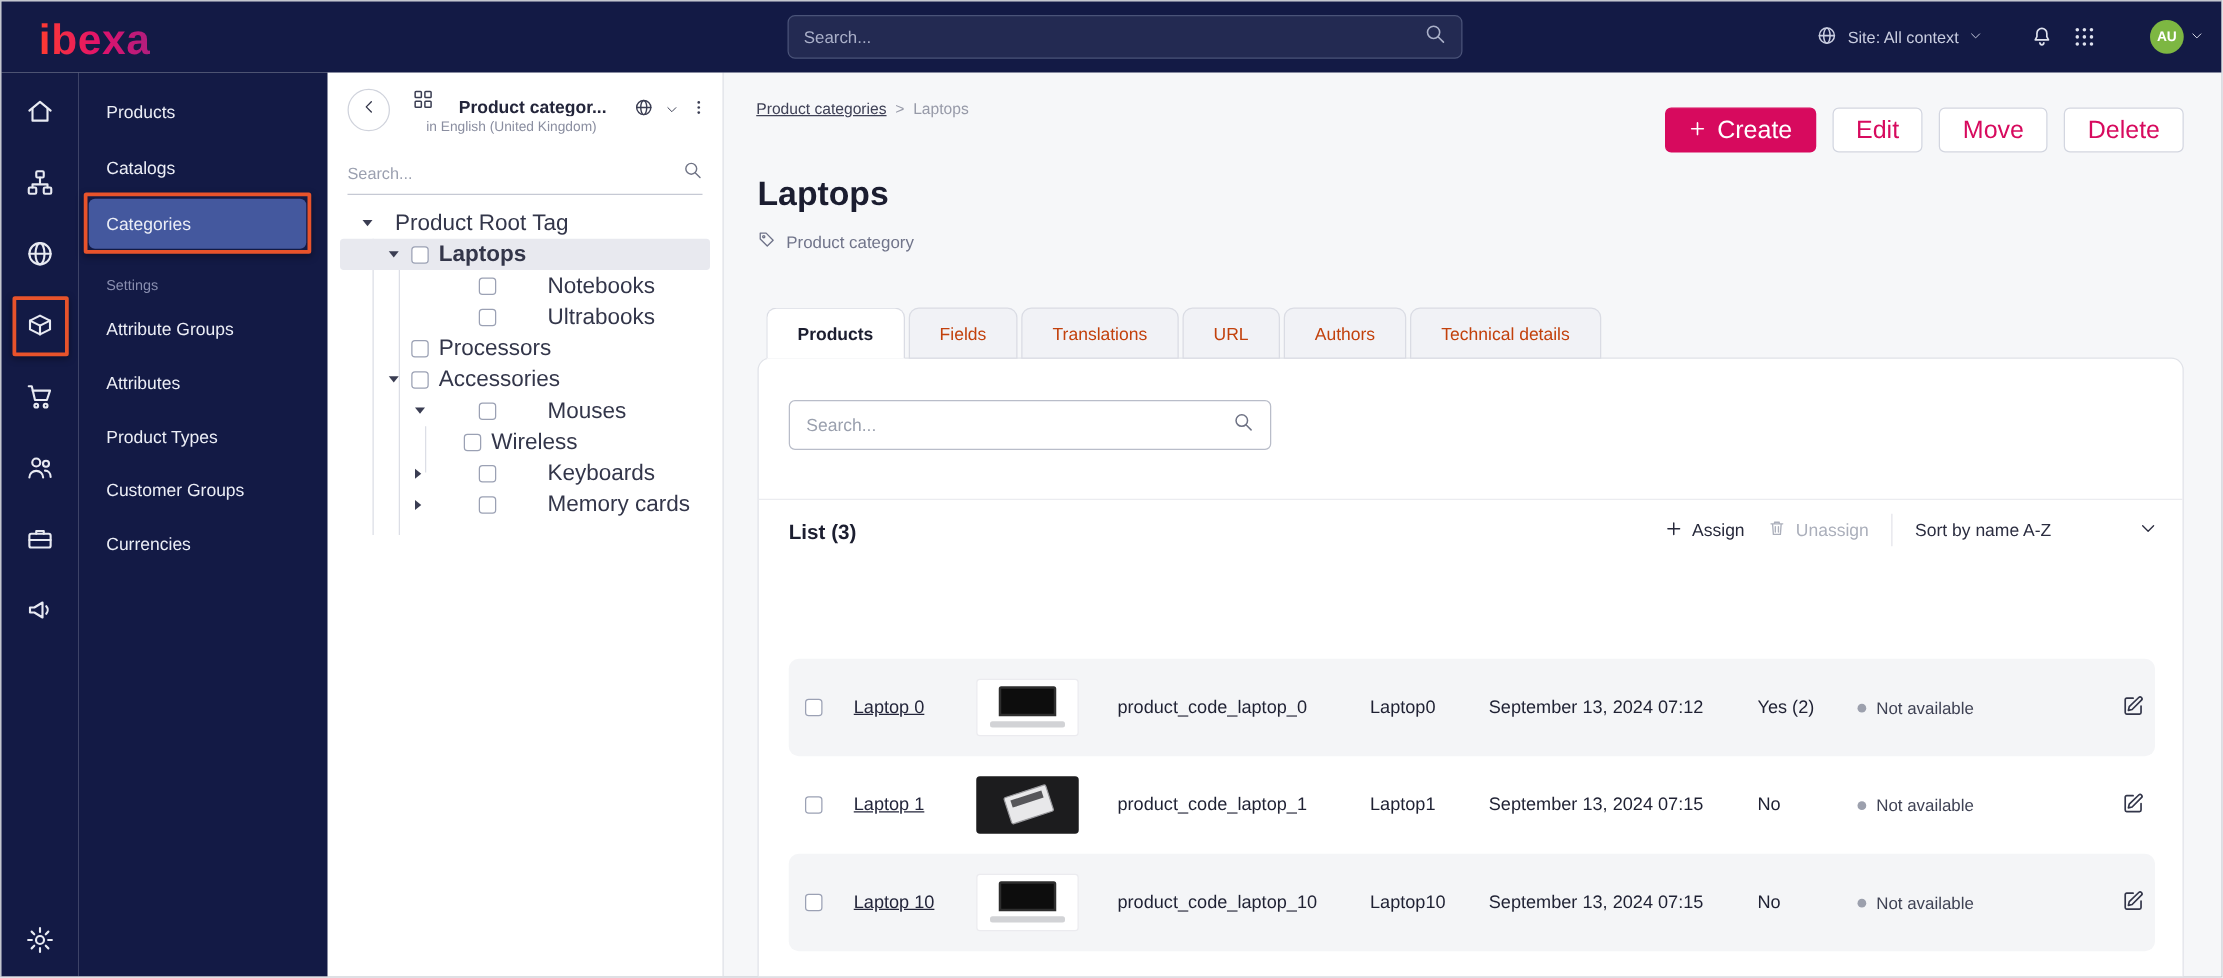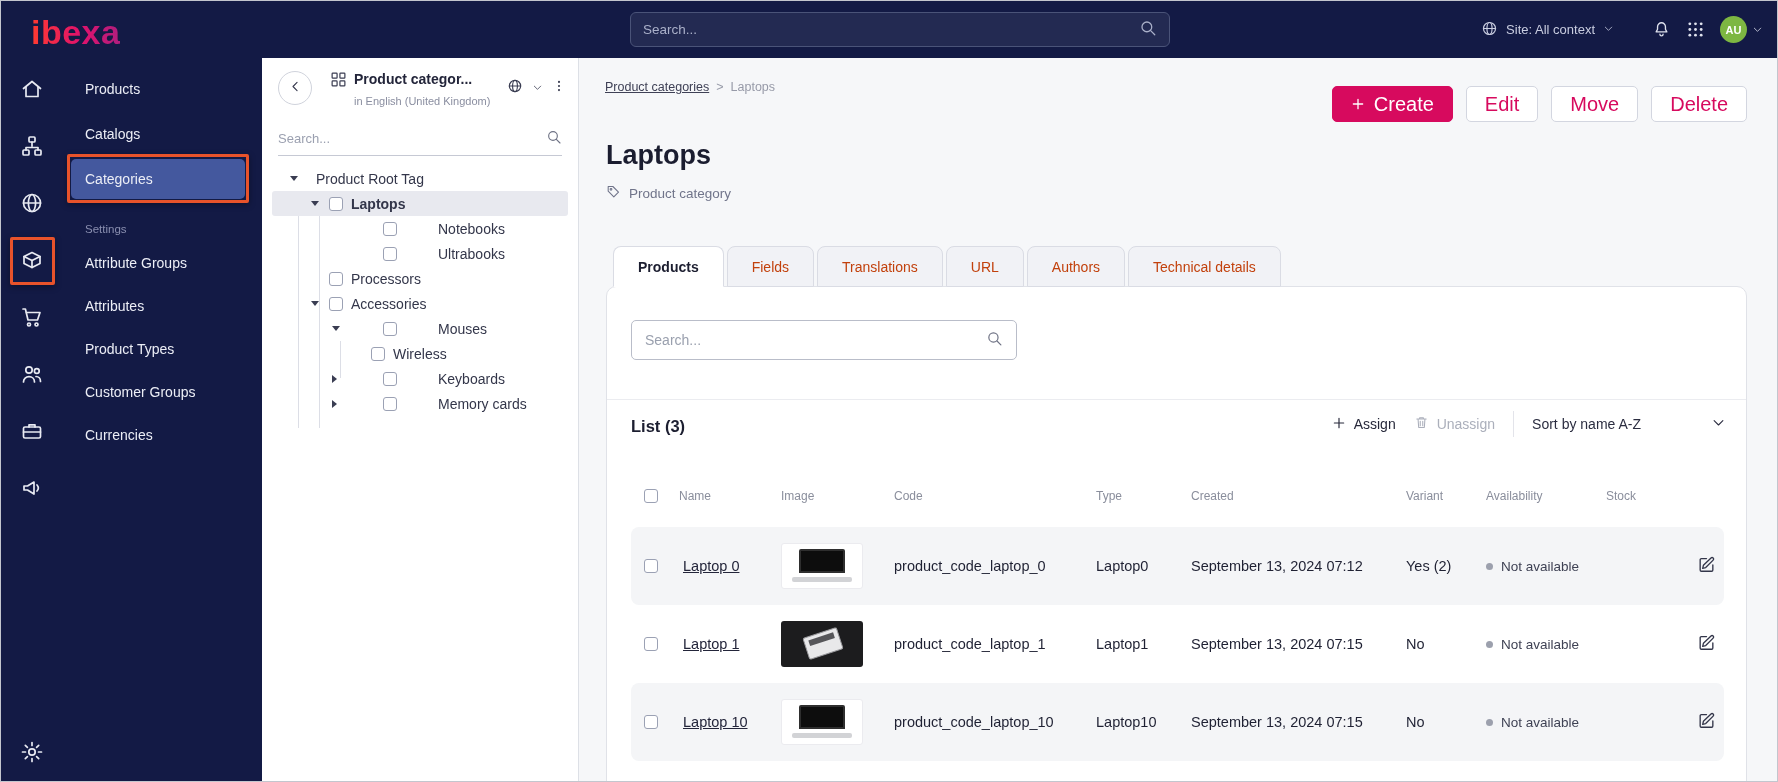--- a/index.html
+++ b/index.html
@@ -12,21 +12,21 @@
          background:linear-gradient(90deg,#ff3b30 0%,#e0126c 55%,#b01e7e 100%);
          -webkit-background-clip:text; background-clip:text; color:transparent; }
   .topbar-search{ position:absolute; left:629px; top:11px; width:540px; height:35px;
          background:rgba(255,255,255,0.07); border:1px solid #4a5378; border-radius:6px;
          display:flex; align-items:center; padding:0 12px; }
   .topbar-search input{ flex:1; background:transparent; border:none; outline:none; color:#dfe2ef; font-size:13.5px; }
   .topbar-search input::placeholder{ color:#aab0c9; }
   .topbar-right{ position:absolute; right:16px; top:0; height:57px; display:flex; align-items:center; gap:16px; }
   .site-context{ display:flex; align-items:center; gap:8px; color:#c9cde0; font-size:13px; margin-right:22px; cursor:pointer;}
   .icon-btn{ display:flex; align-items:center; justify-content:center; color:#dfe2ee; cursor:pointer; }
-  .avatar-wrap{ display:flex; align-items:center; gap:5px; cursor:pointer;}
+  .avatar-wrap{ display:flex; align-items:center; gap:5px; cursor:pointer;margin-left:28px;}
   .avatar{ width:27px; height:27px; border-radius:50%; background:#7db742; color:#fff; font-size:11px; font-weight:bold;
            display:flex; align-items:center; justify-content:center; }
 
   
   .icon-rail{ position:absolute; left:0; top:57px; width:62px; height:725px; background:#131a45; z-index:4;
               display:flex; flex-direction:column; align-items:center; padding-top:20px; gap:31px; }
   .rail-item{ width:26px; height:26px; color:#e8eaf2; display:flex; align-items:center; justify-content:center; cursor:pointer; }
   .rail-bottom{ position:absolute; bottom:16px; left:0; width:62px; display:flex; justify-content:center; }
 
   
@@ -38,30 +38,30 @@
   .side-group .side-item{ margin-bottom:3px; }
 
   
   .tree-panel{ position:absolute; left:261px; top:57px; width:317px; height:725px; background:#fff;
                border-right:1px solid #dde0e6; z-index:3; }
   .tree-header{ position:relative; height:62px; }
   .back-btn{ position:absolute; left:16px; top:13px; width:34px; height:34px; border-radius:50%;
              border:1px solid #d0d3dc; background:#fff; display:flex; align-items:center; justify-content:center;
              color:#33364a; cursor:pointer; }
   .tree-title-block{ position:absolute; left:68px; top:13px; }
-  .tree-title-row{ display:flex; align-items:flex-start; gap:7px; color:#2a2c3a; }
+  .tree-title-row{ display:flex; align-items:flex-end; gap:20px; color:#2a2c3a; }
   .tree-title{ font-size:14px; font-weight:bold; color:#23253a; max-width:150px; overflow:hidden; white-space:nowrap; }
-  .tree-subtitle{ font-size:11px; color:#8a8ea0; margin-top:3px; margin-left:24px; }
+  .tree-subtitle{ font-size:11px; color:#8a8ea0; margin-top:3px; margin-left:11px; }
   .tree-header-actions{ position:absolute; right:12px; top:20px; display:flex; align-items:center; gap:9px; color:#3a3d52; }
   .tree-search{ margin:2px 16px 0 16px; height:34px; display:flex; align-items:center;
                 border-bottom:1px solid #c6c9d4; }
   .tree-search input{ flex:1; border:none; outline:none; font-size:13px; color:#3a3d52; background:transparent;}
   .tree-search input::placeholder{ color:#9ba0b0; }
   .tree-list{ position:relative; margin-top:10px; }
-  .tree-row{ height:25px; display:flex; align-items:center; margin:0 10px; font-size:14px; color:#33364a;
+  .tree-row{ height:25px; display:flex; align-items:center; margin:0 10px; font-size:18px; color:#33364a;
              border-radius:3px; cursor:pointer; position:relative; z-index:1;}
   .tree-row.selected{ background:#e8e9ef; }
   .tree-row.selected .tree-label{ font-weight:bold; }
   .lvl0{ padding-left:18px; } .lvl1{ padding-left:39px; } .lvl2{ padding-left:60px;gap:33px; } .lvl3{ padding-left:81px; }
   .caret{ width:18px; flex:none; display:flex; align-items:center; }
   .caret-down::before{ content:""; width:0;height:0; border-left:4.5px solid transparent; border-right:4.5px solid transparent;
                        border-top:5.5px solid #3a3d52; }
   .caret-right::before{ content:""; width:0;height:0; border-top:4.5px solid transparent; border-bottom:4.5px solid transparent;
                         border-left:5.5px solid #3a3d52; }
   .cb{ width:14px; height:14px; border:1px solid #9ba1b4; border-radius:3px; background:#fff; flex:none; display:inline-block;}
@@ -441,34 +441,20 @@
       </div>
       <div class="vsep"></div>
       <div class="sort-btn">
         <span>Sort by name A-Z</span>
         <span><svg class="ic" width="15" height="15" viewBox="0 0 24 24">
               <path d="M5 9l7 7 7-7"></path>
             </svg></span>
       </div>
     </div>
 
-    <div class="thead tgrid">
-      <span class="cell cell-cb">
-          <span class="cb"></span>
-        </span>
-      <span class="hcell hname">Name</span>
-      <span class="hcell">Image</span>
-      <span class="hcell">Code</span>
-      <span class="hcell">Type</span>
-      <span class="hcell">Created</span>
-      <span class="hcell">Variant</span>
-      <span class="hcell">Availability</span>
-      <span class="hcell">Stock</span>
-      <span></span>
-    </div>
 
     <div class="tbody">
 
       <div class="trow tgrid striped">
         <span class="cell cell-cb">
             <span class="cb"></span>
           </span>
         <span class="cell">
             <span class="name-link">Laptop 0</span>
           </span>

